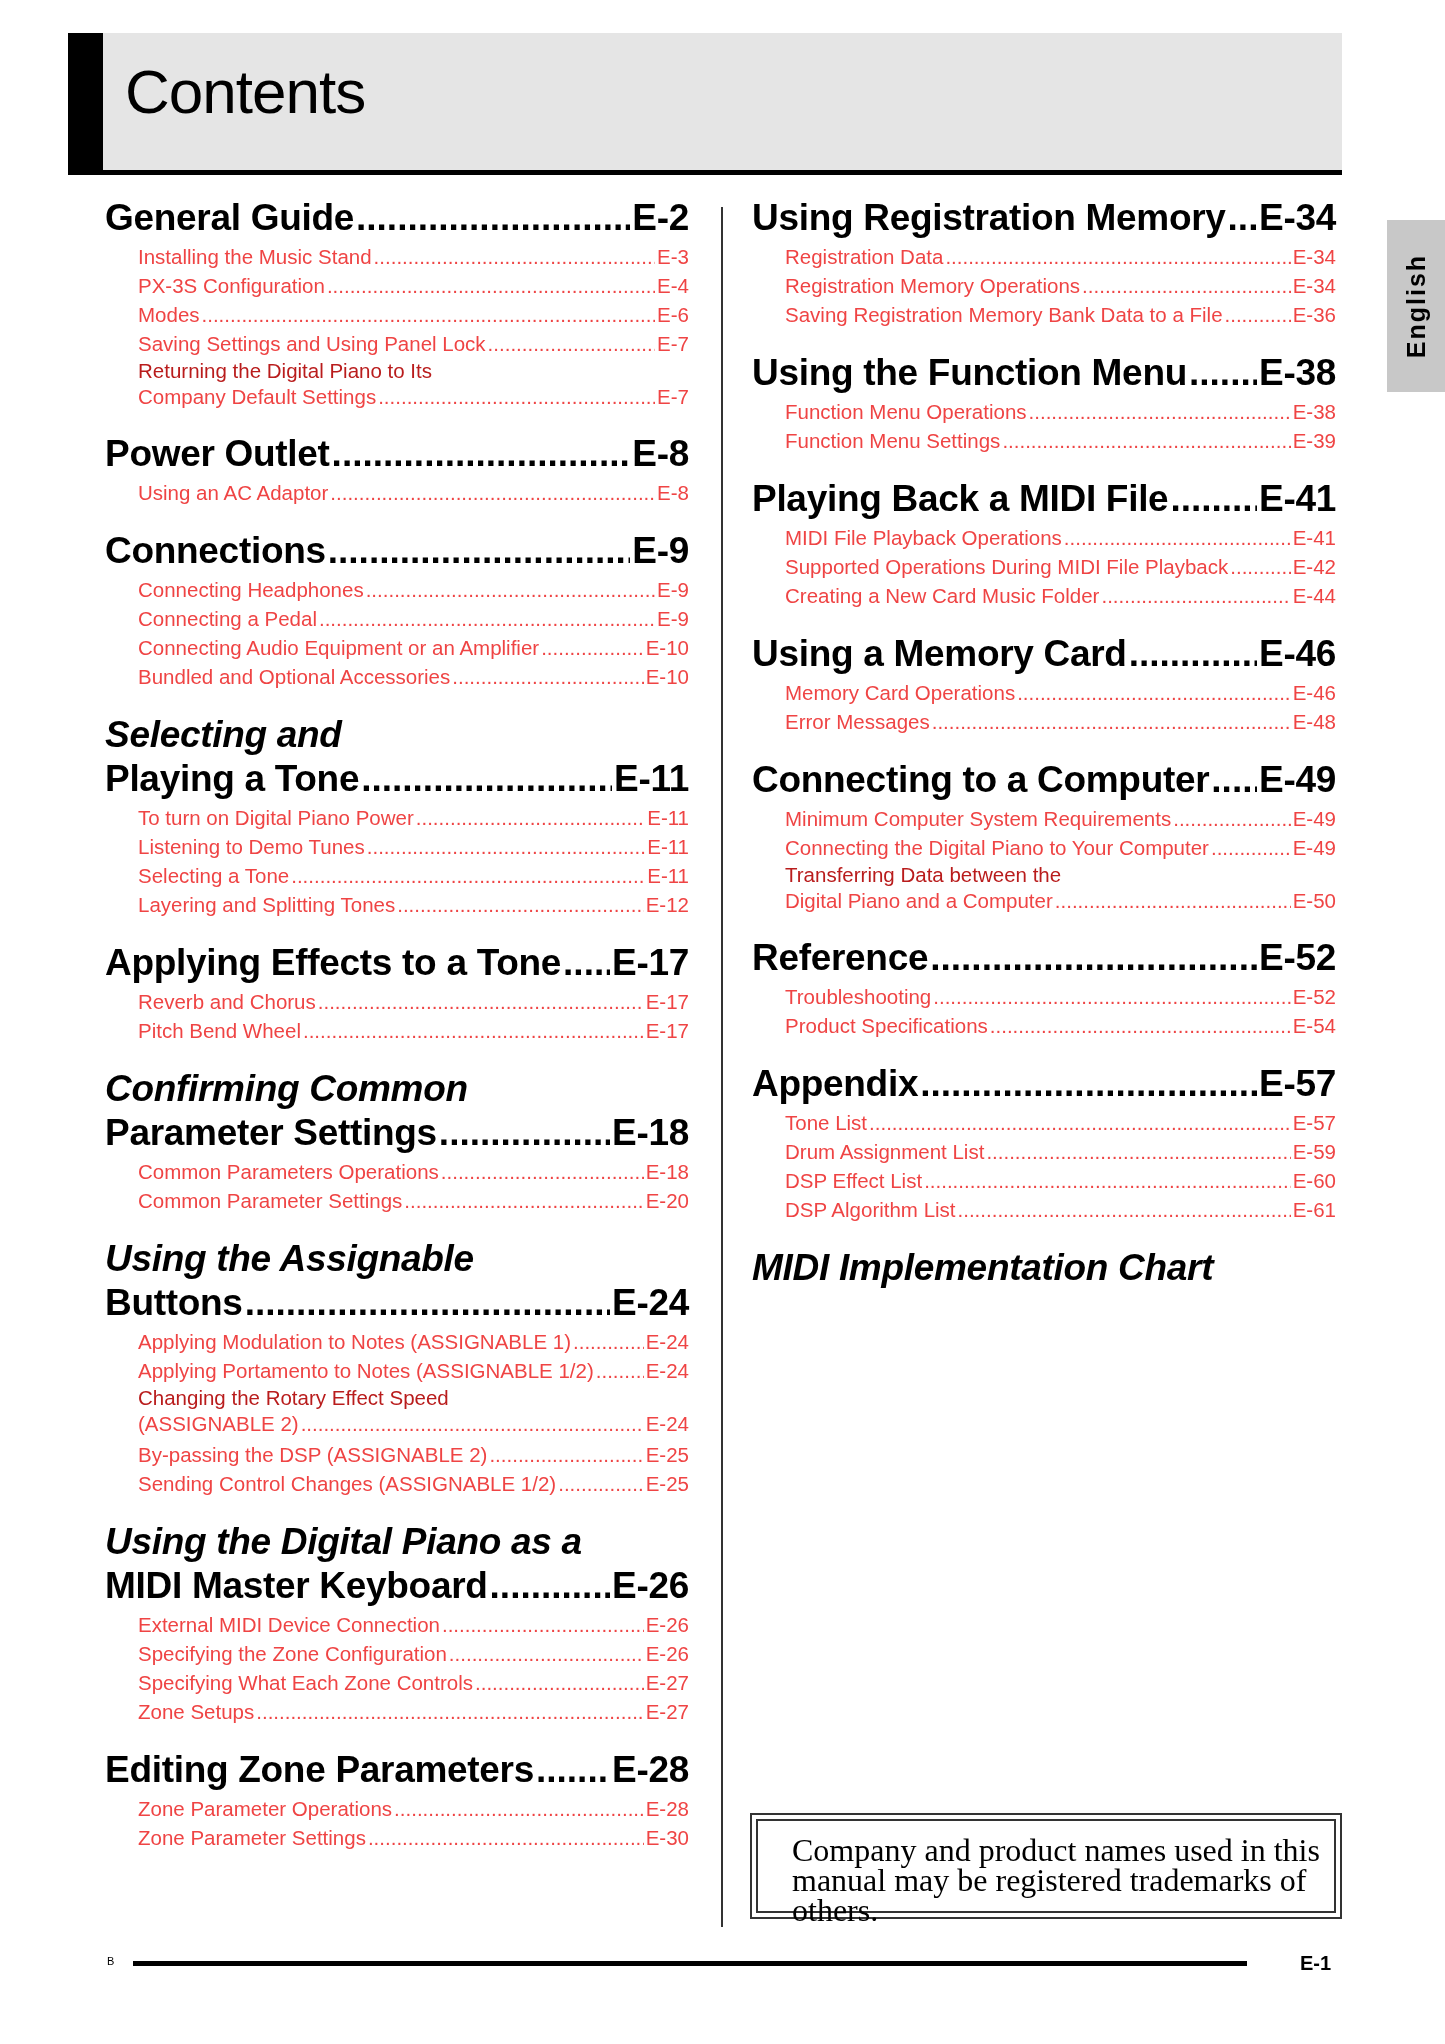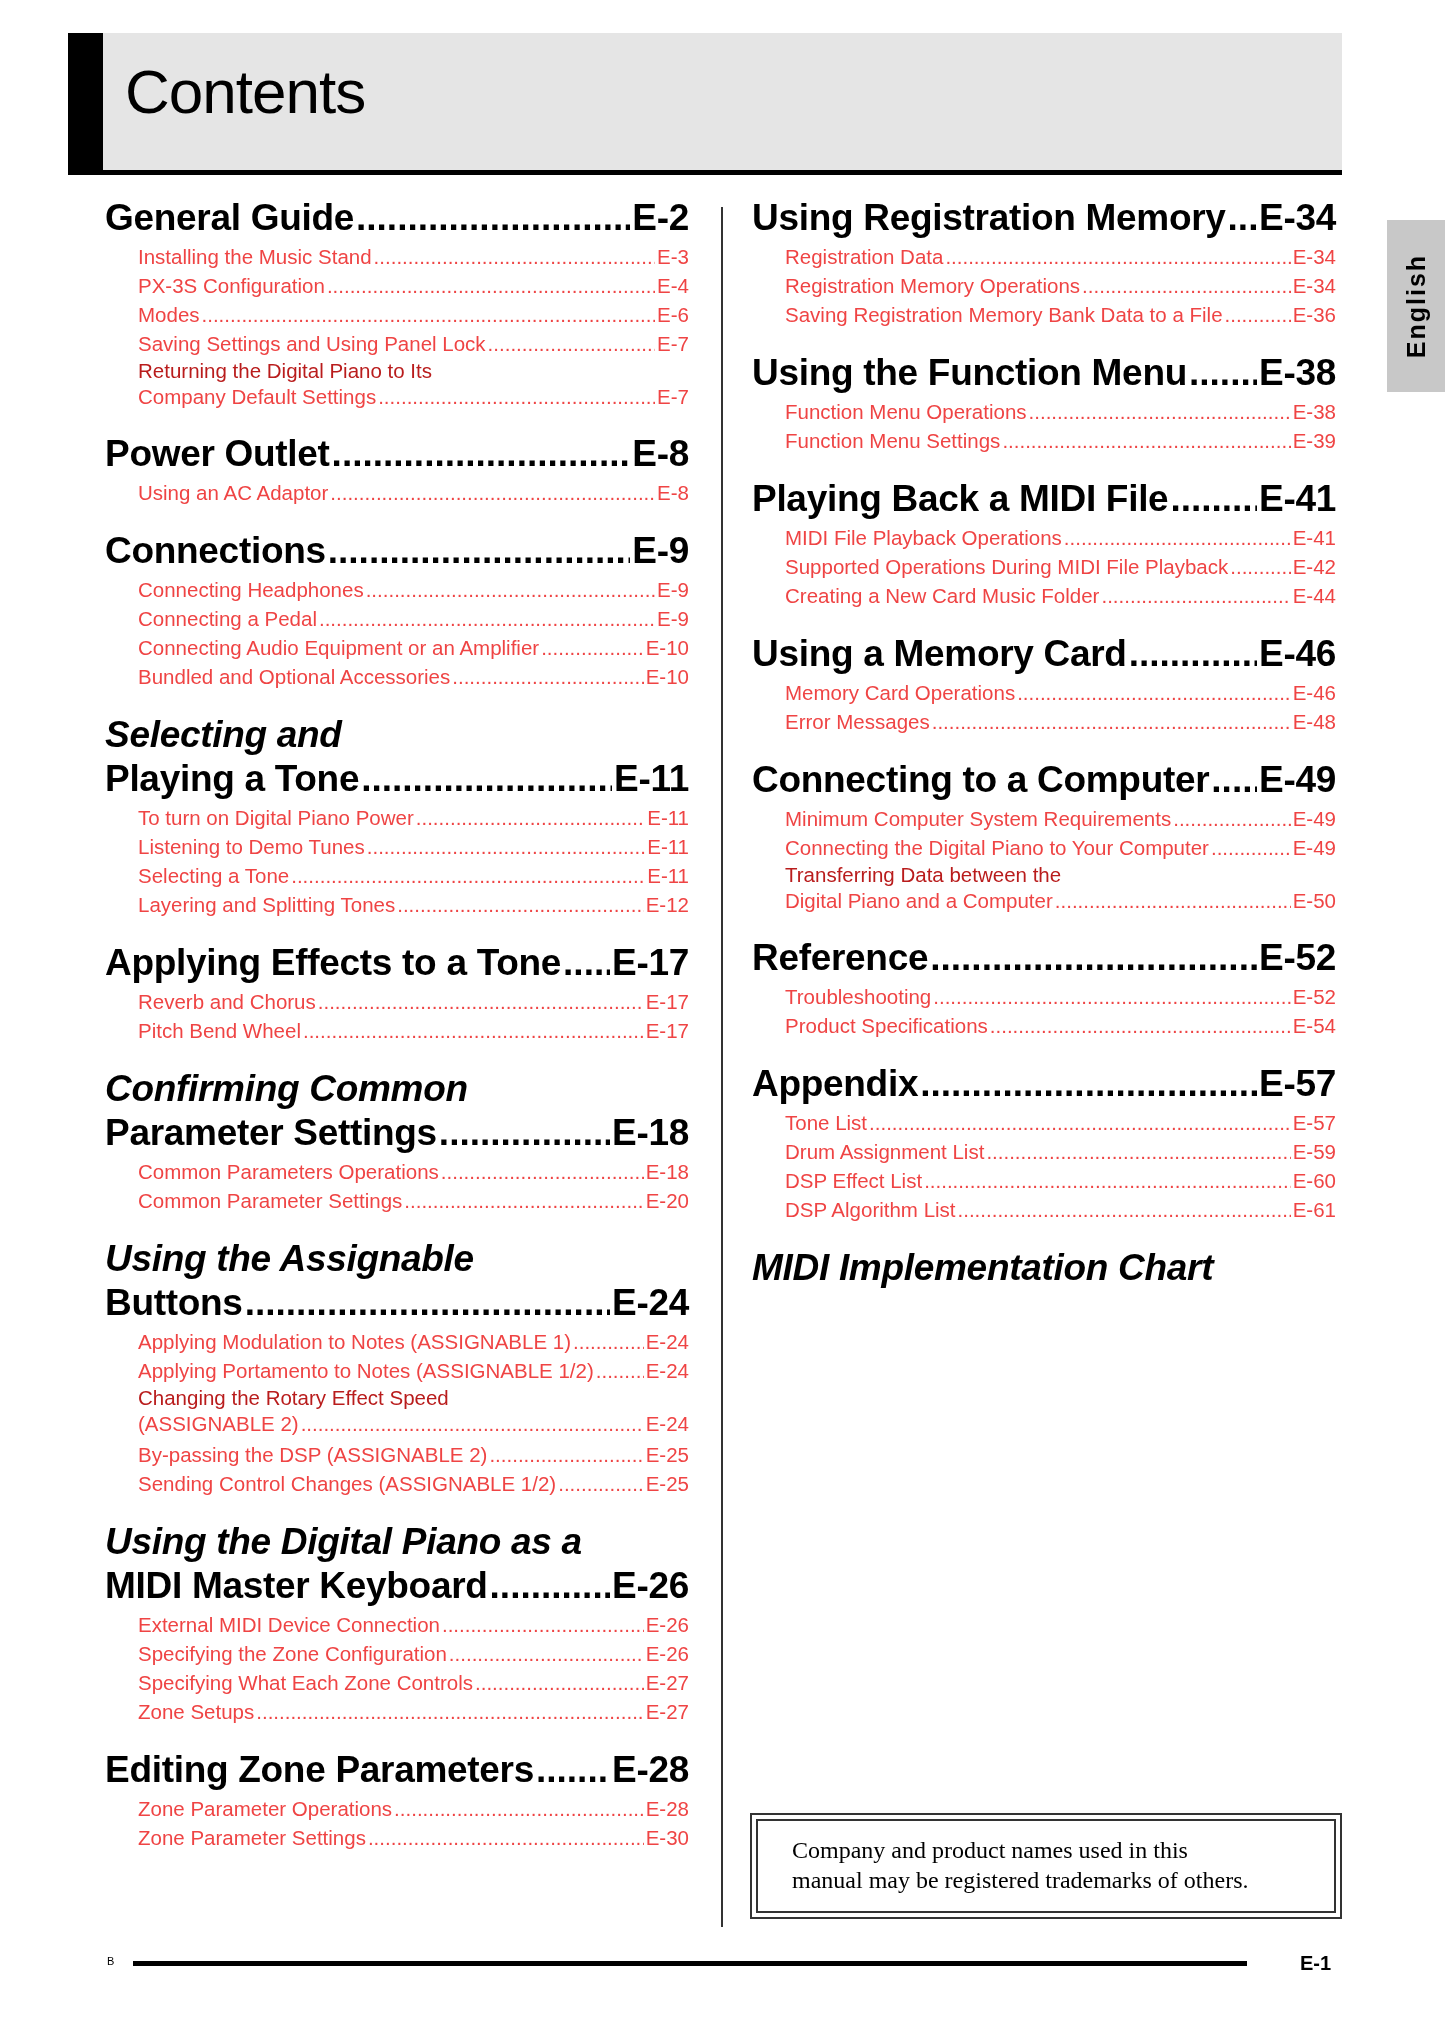--- a/index.html
+++ b/index.html
@@ -56,21 +56,21 @@
 
   .title-only { font-size: 37px; font-weight: bold; font-style: italic; line-height: 44px; letter-spacing: -0.3px; }
 
   .notice {
     position: absolute; left: 750px; top: 1813px; width: 592px; height: 106px;
     border: 2px solid #333; padding: 4px;
   }
   .notice .inner {
     width: 100%; height: 100%; border: 2px solid #333;
     padding: 14px 0 0 34px;
-    font-family: "Liberation Serif", serif; font-size: 24px; line-height: 30px;
+    font-family: "Liberation Serif", serif; font-size: 32px; line-height: 30px;
   }
 
   .lang-tab {
     position: absolute; left: 1387px; top: 220px; width: 58px; height: 172px;
     background: #c8c8c8;
   }
   .lang-tab span {
     position: absolute; left: 50%; top: 50%;
     transform: translate(-50%, -50%) rotate(-90deg);
     font-size: 25px; font-weight: bold; letter-spacing: 2px; white-space: nowrap;

